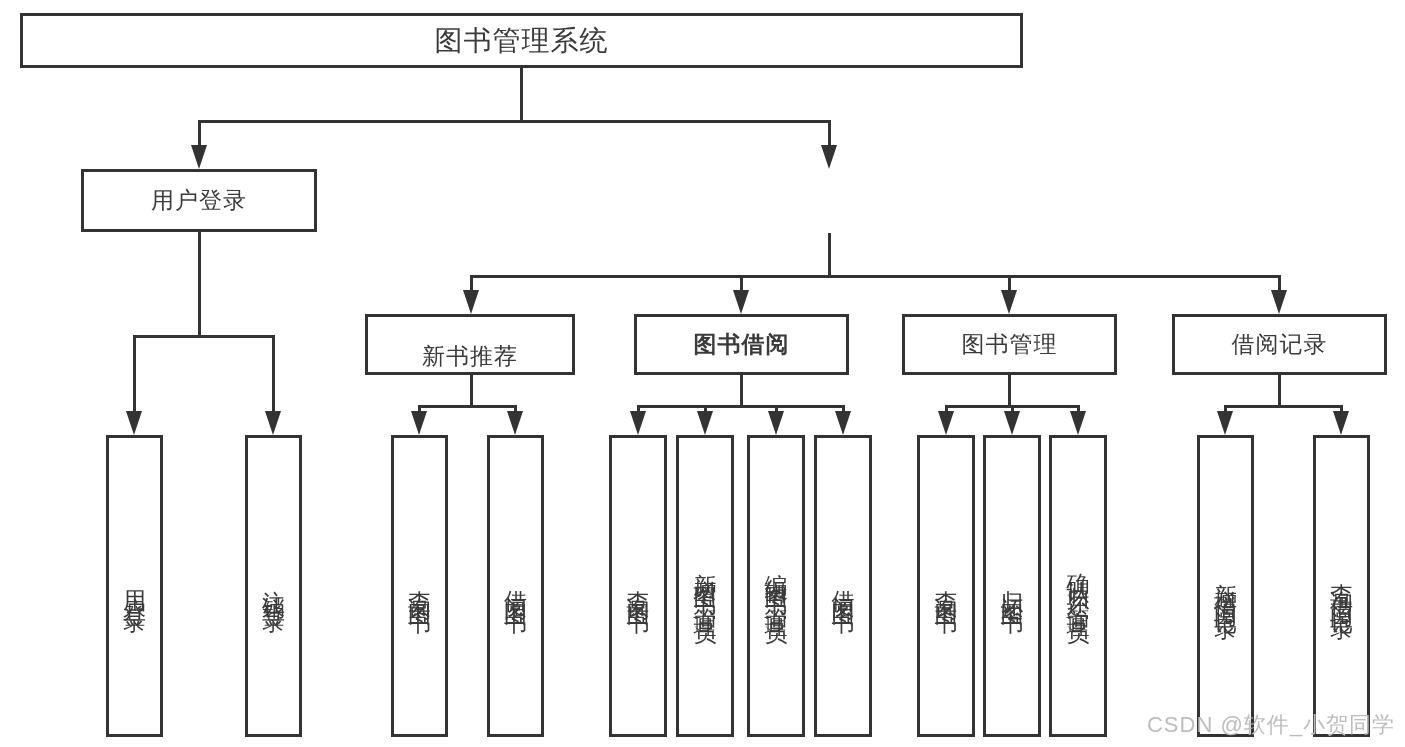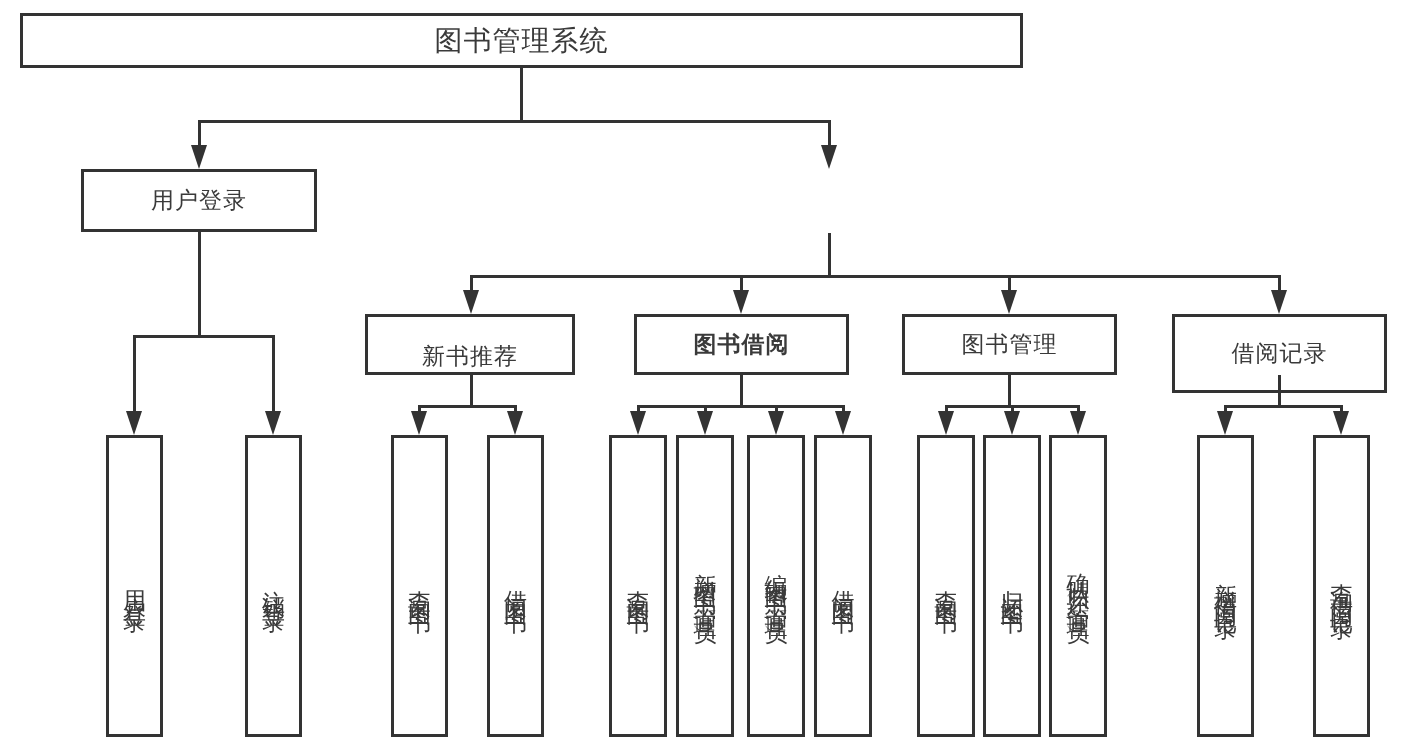--- a/index.html
+++ b/index.html
@@ -26,21 +26,21 @@
          border-top:24px solid var(--line);}
 
   
   .n-root{left:20px;top:13px;width:1003px;height:55px;}
   .n-ul  {left:81px; top:169px;width:236px;height:63px;}
   .n-bm  {left:712px;top:169px;width:235px;height:64px;}
 
   .n-l3a{left:365px; top:314px;width:210px;height:61px;align-items:flex-end;}
   .n-l3b{left:634px; top:314px;width:215px;height:61px;font-weight:bold;}
   .n-l3c{left:902px; top:314px;width:215px;height:61px;}
-  .n-l3d{left:1172px;top:314px;width:215px;height:79px;}
+  .n-l3d{left:1172px;top:314px;width:215px;height:61px;}
 
   .leaf{top:435px;height:302px;}
   .n-a1{left:106px;width:57px;} .n-a2{left:245px;width:57px;}
   .n-b1{left:391px;width:57px;} .n-b2{left:487px;width:57px;}
   .n-c1{left:609px;width:58px;} .n-c2{left:676px;width:58px;}
   .n-c3{left:747px;width:58px;} .n-c4{left:814px;width:58px;}
   .n-d1{left:917px;width:58px;} .n-d2{left:983px;width:58px;} .n-d3{left:1049px;width:58px;}
   .n-e1{left:1197px;width:57px;} .n-e2{left:1313px;width:57px;}
 
   .watermark{position:absolute;right:10px;top:710px;font-size:22px;
@@ -182,14 +182,15 @@
     <span class="vtext">确认归还（管理员）</span>
   </div>
 
   <div class="node leaf n-e1">
     <span class="vtext">新增借阅记录</span>
   </div>
   <div class="node leaf n-e2">
     <span class="vtext">查询借阅记录</span>
   </div>
 
+  <div class="watermark">CSDN @软件_小贺同学</div>
 
 </div>
 
 </body></html>

